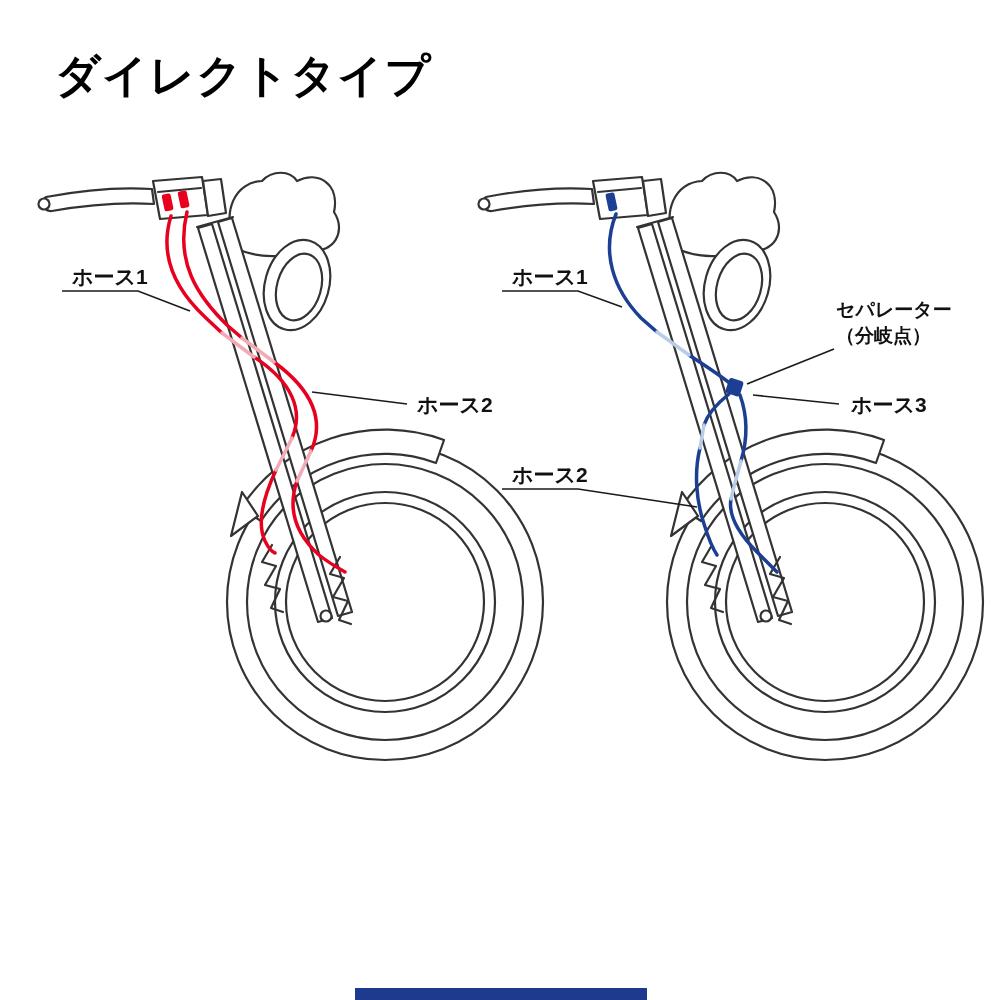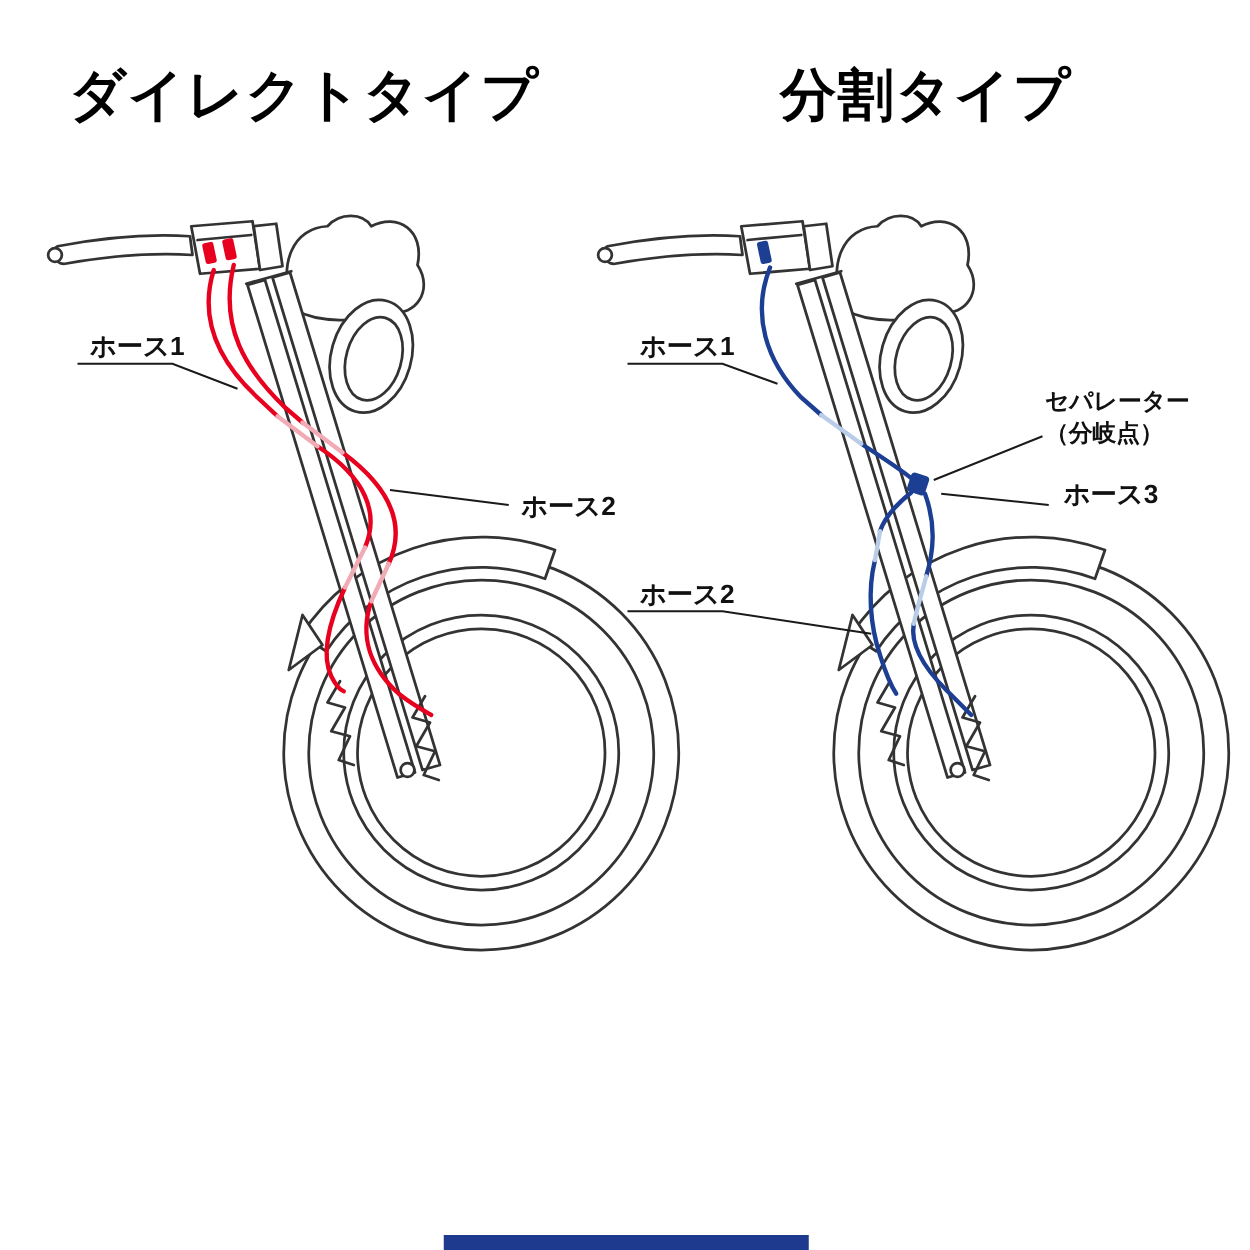--- a/index.html
+++ b/index.html
@@ -101,29 +101,28 @@
       <path d="M62,291 L138,291 L190,311"></path>
       <path d="M407,404 L312,392"></path>
       <path d="M502,291 L578,291 L622,307"></path>
       <path d="M834,349 L747,384"></path>
       <path d="M839,404 L753,395"></path>
       <path d="M502,489 L578,489 L697,507"></path>
     </g>
   </svg>
 
   <div class="abs title" style="left:55px;top:46px;">ダイレクトタイプ</div>
-  <div class="abs title" style="left:624px;top:46px;">分割タイプ</div>
 
   <div class="abs hose-label" style="left:62px;top:263px;">ホース1</div>
   <div class="abs hose-label" style="left:407px;top:391px;">ホース2</div>
 
   <div class="abs hose-label" style="left:502px;top:263px;">ホース1</div>
-  <div class="abs sep-label" style="left:836px;top:309px;">
+  <div class="abs sep-label" style="left:836px;top:297px;">
     <div>セパレーター</div>
     <div>（分岐点）</div>
   </div>
-  <div class="abs hose-label" style="left:841px;top:381px;">ホース3</div>
+  <div class="abs hose-label" style="left:841px;top:391px;">ホース3</div>
   <div class="abs hose-label" style="left:502px;top:461px;">ホース2</div>
 
 
   <div class="abs banner" style="left: 355px; top: 988px; width: 292px; height: 12px; background: rgb(30, 58, 143);"></div>
 
 </div>
 
 </body></html>

